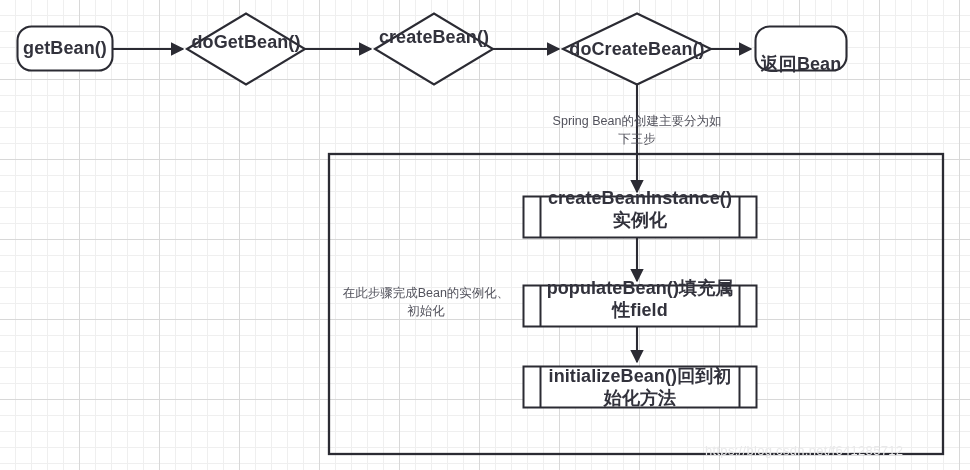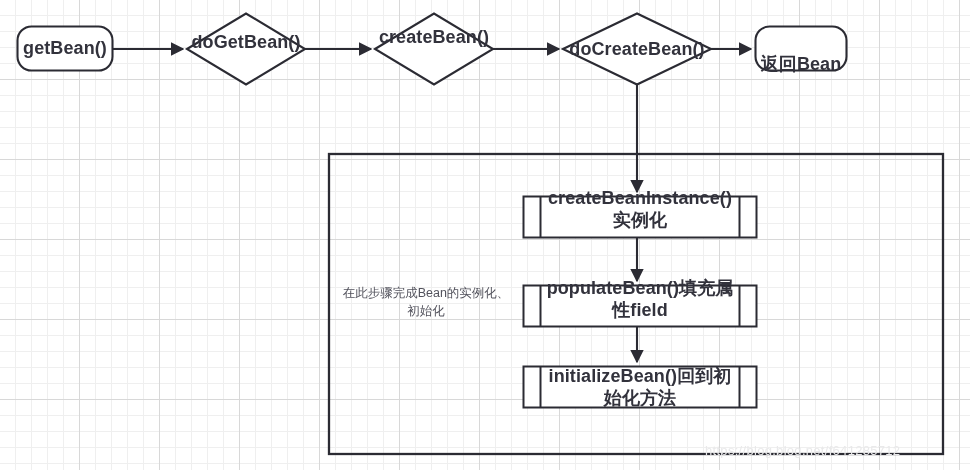--- a/index.html
+++ b/index.html
@@ -123,30 +123,31 @@
   <div class="node-label" style="left:17px; top:26px; width:96px; height:45px;">getBean()</div>
 
   <div class="node-label" style="left:187px; top:6px; width:118px; height:72px;">doGetBean()</div>
 
   <div class="node-label" style="left:375px; top:1px; width:118px; height:72px;">createBean()</div>
 
   <div class="node-label" style="left:563px; top:13px; width:148px; height:72px;">doCreateBean()</div>
 
   <div class="node-label" style="left:755px; top:26px; width:92px; height:45px;margin-top:16px;">返回Bean</div>
 
+  <div class="ann-label" style="left:552px; top:112px; width:170px;">Spring Bean的创建主要分为如下三步</div>
 
   <div class="ann-label" style="left:340px; top:284px; width:172px;">在此步骤完成Bean的实例化、初始化</div>
 
   <div class="node-label" style="left:541px; top:196px; width:198px; height:26px;">createBeanInstance()实例化</div>
 
   <div class="node-label" style="left:541px; top:285px; width:198px; height:28px;">populateBean()填充属性field</div>
 
   <div class="node-label" style="left:541px; top:366px; width:198px; height:42px;">initializeBean()回到初始化方法</div>
 
-  <div class="watermark" style="left:705px; top:443px;">https://blog.blog.net/f641285712</div>
+  <div class="watermark" style="left:705px; top:443px;">https://blog.csdn.net/f641285712</div>
 
   <div class="hit" style="left:17px; top:26px; width:96px; height:45px;"></div>
   <div class="hit" style="left:187px; top:13px; width:118px; height:72px;"></div>
   <div class="hit" style="left:375px; top:13px; width:118px; height:72px;"></div>
   <div class="hit" style="left:563px; top:13px; width:148px; height:72px;"></div>
   <div class="hit" style="left:755px; top:26px; width:92px; height:45px;"></div>
   <div class="hit" style="left:523px; top:196px; width:234px; height:42px;"></div>
   <div class="hit" style="left:523px; top:285px; width:234px; height:42px;"></div>
   <div class="hit" style="left:523px; top:366px; width:234px; height:42px;"></div>
 

